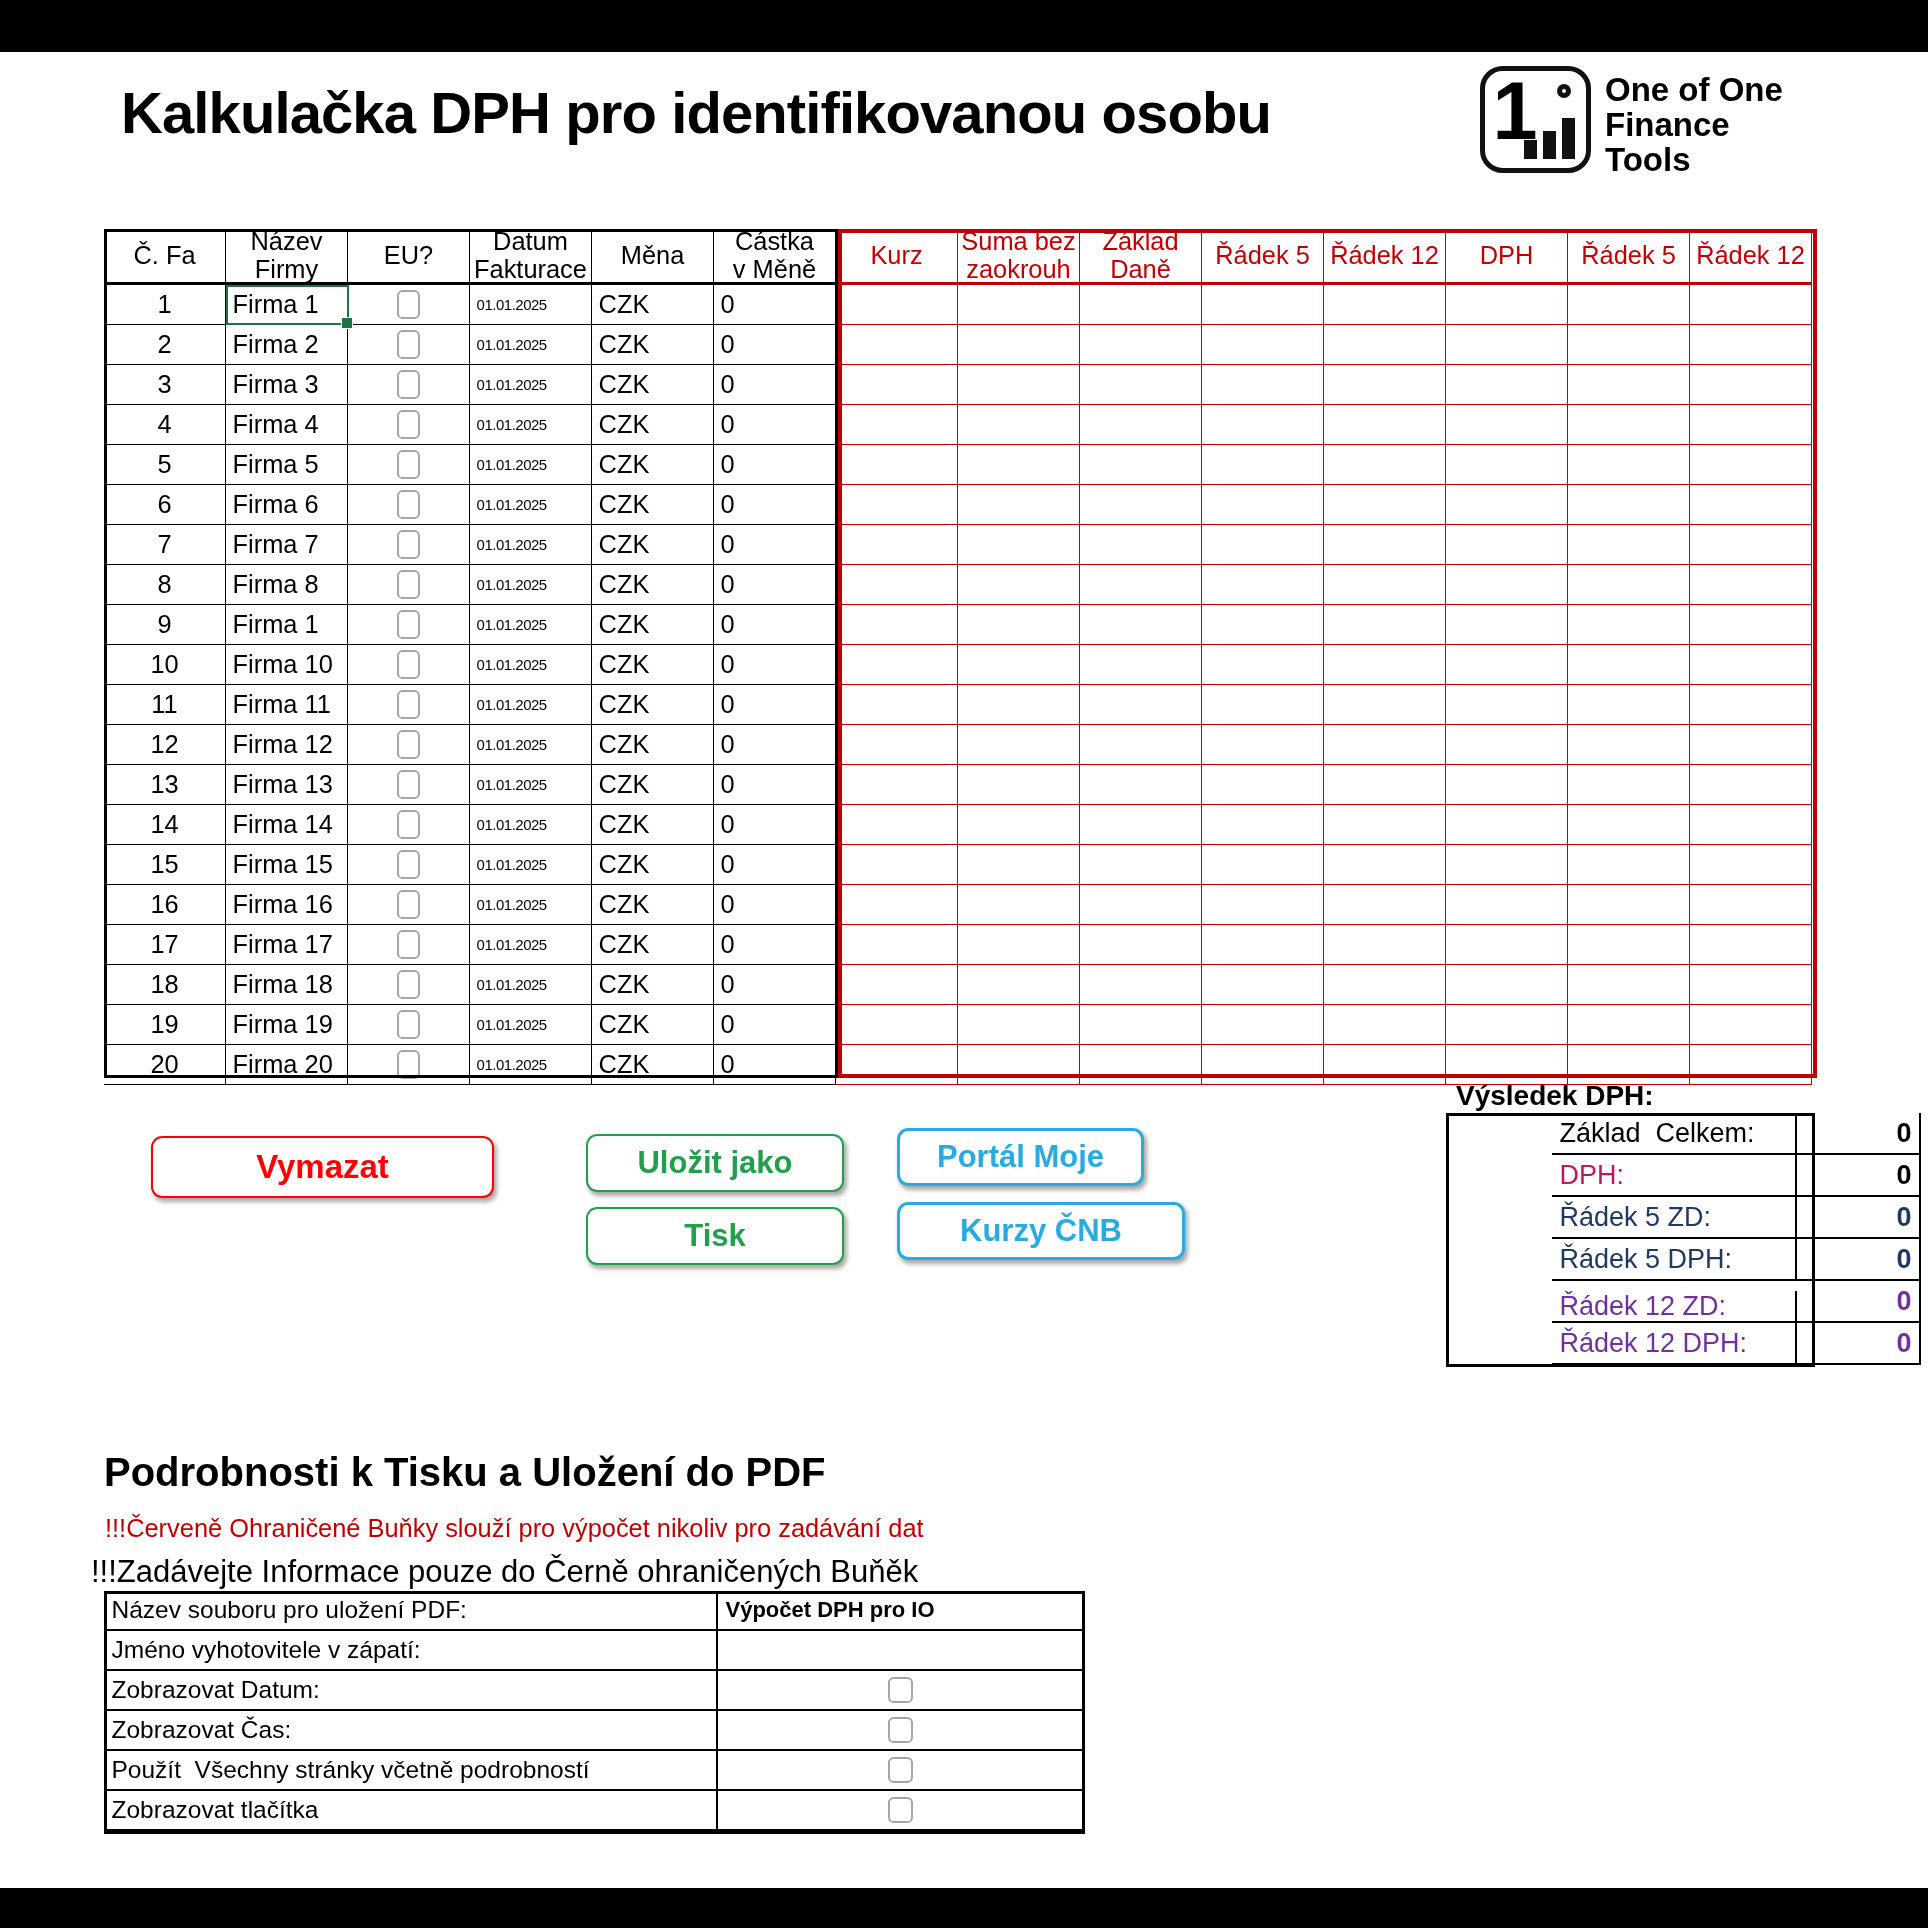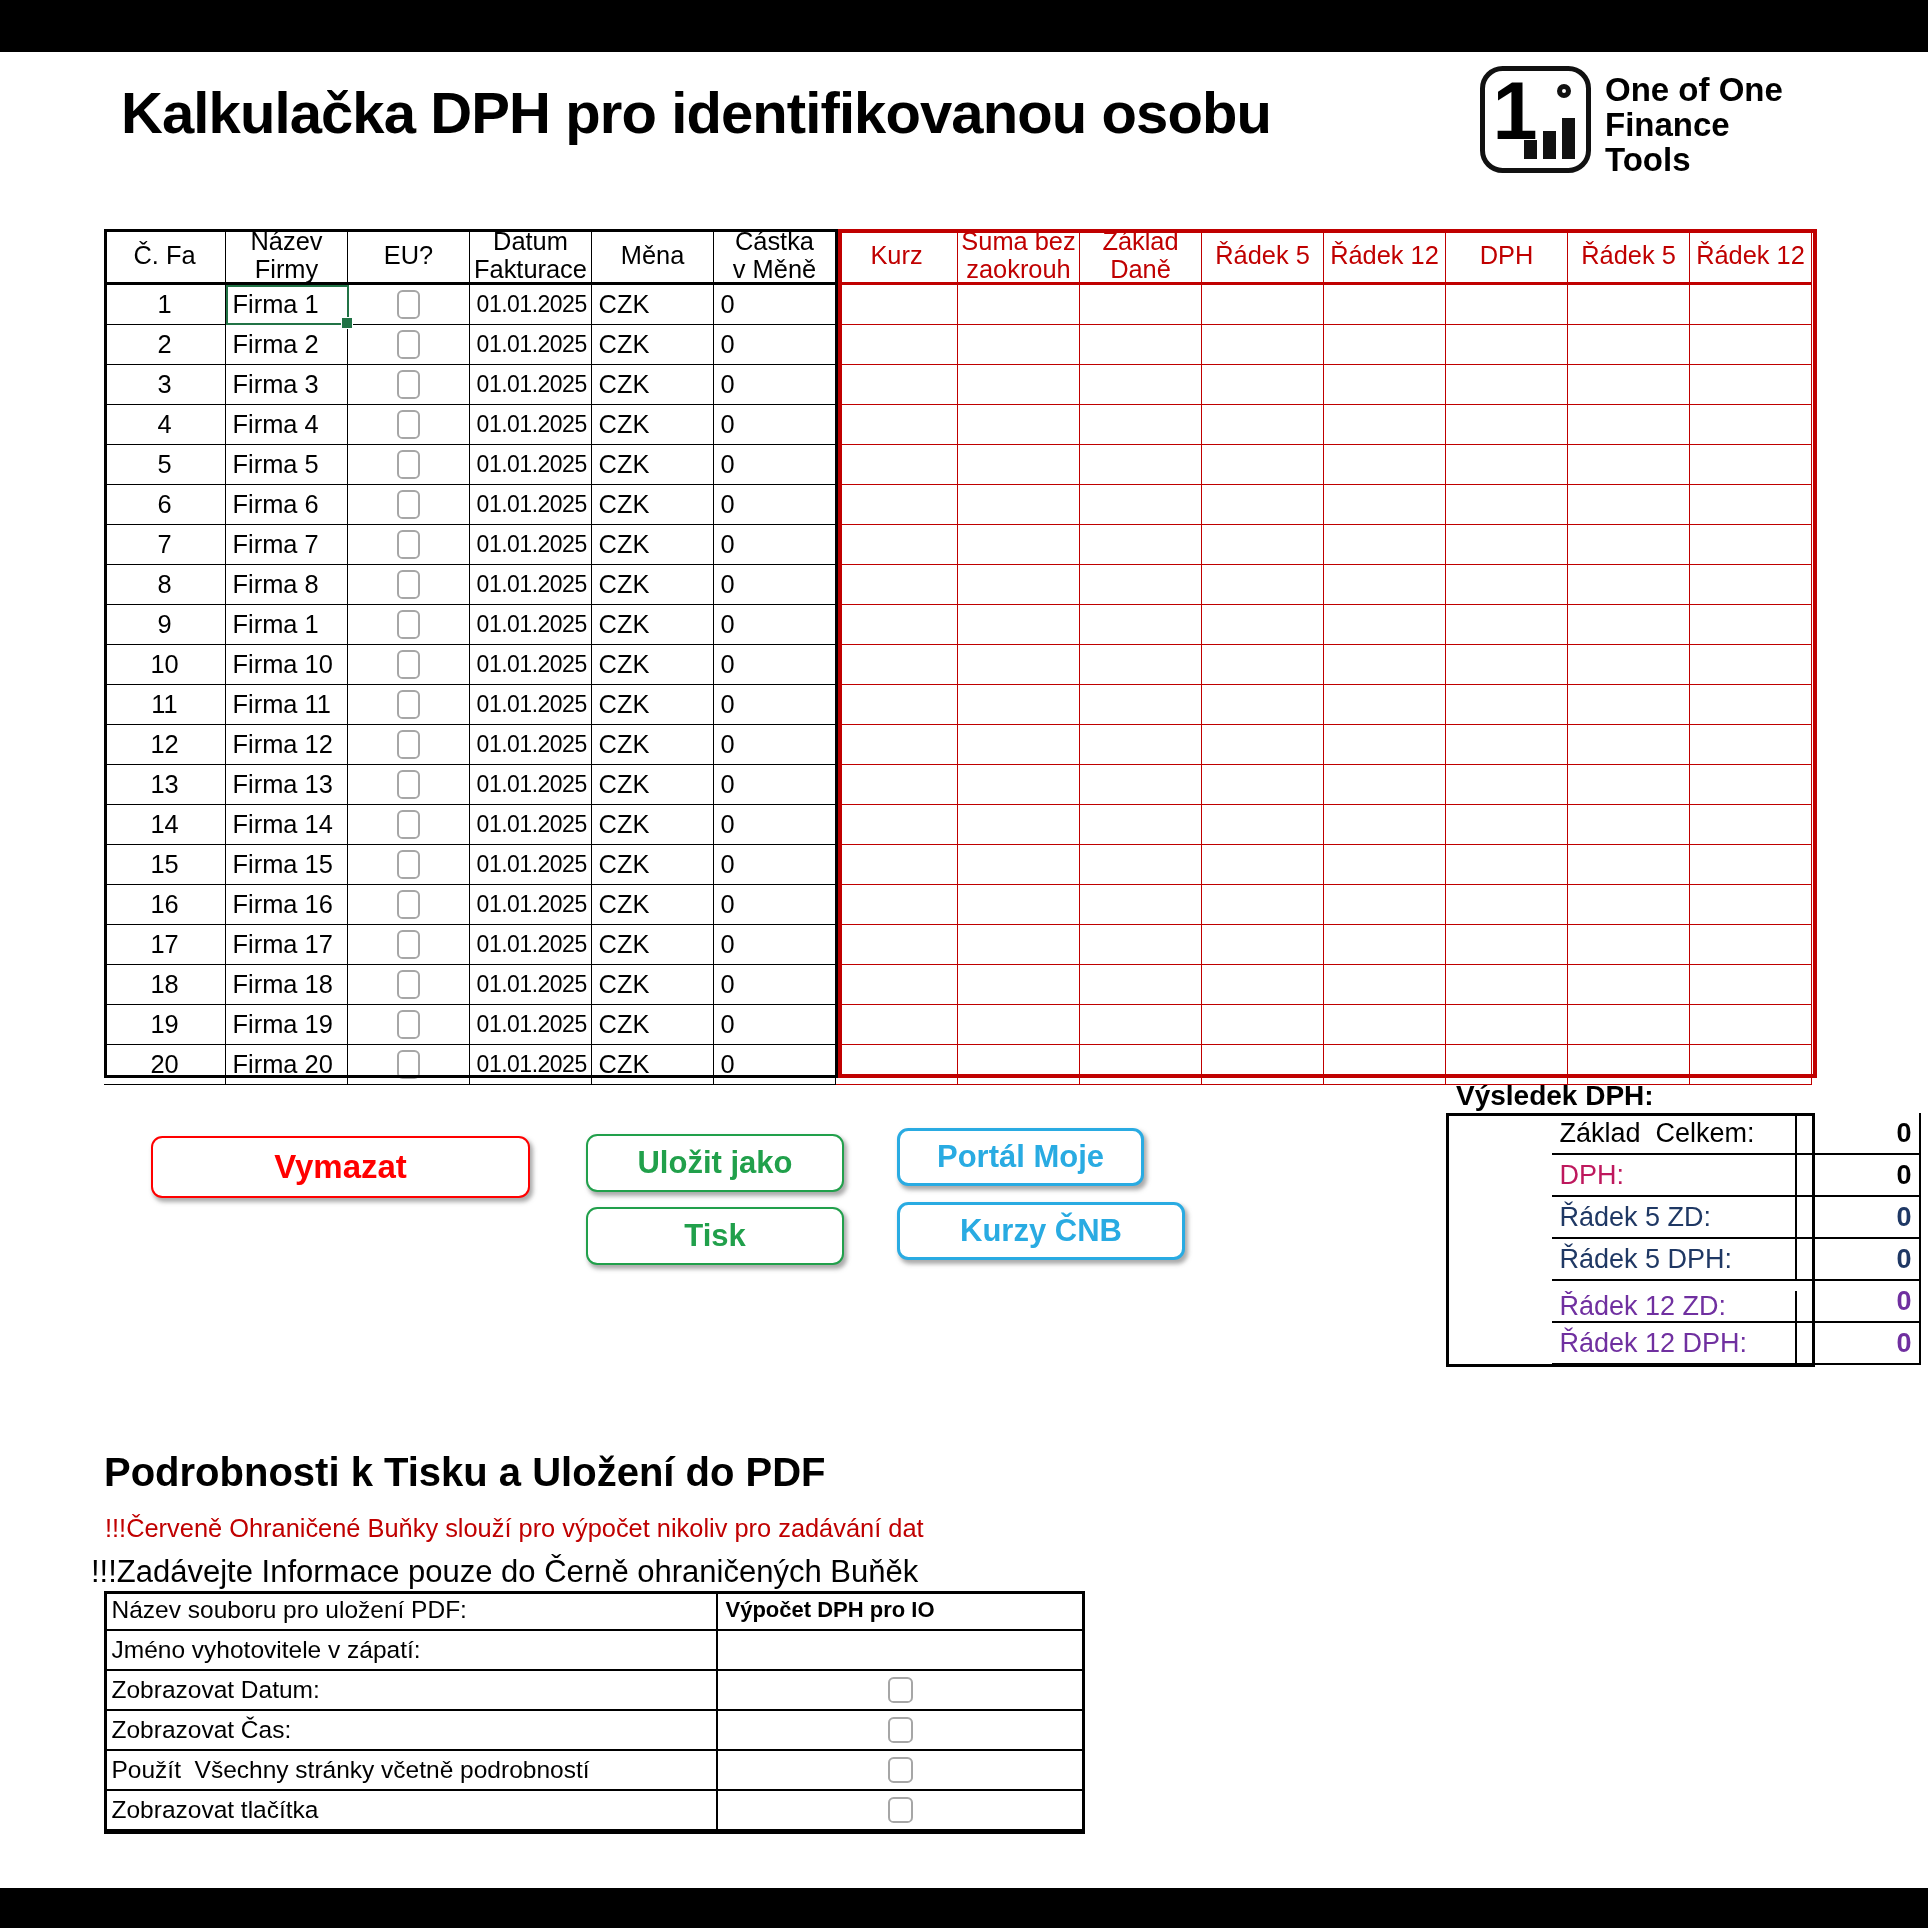--- a/index.html
+++ b/index.html
@@ -27,36 +27,36 @@
   .grid{left:104px;top:229px;display:grid;grid-template-columns:repeat(14,122px);grid-template-rows:56px repeat(20,40px);}
   .c{box-sizing:border-box;font-size:25.4px;display:flex;align-items:center;overflow:hidden;}
   .c.inp{border-right:1.9px solid #000;border-bottom:1.9px solid #000;}
   .c.calc{border-right:1.9px solid #C00000;border-bottom:1.9px solid #C00000;}
   .th{justify-content:center;text-align:center;white-space:pre-line;line-height:1.08;}
   .th.calc{color:#C00000;}
   .th.inp{border-bottom:3.8px solid #000;}
   .th.calc{border-bottom:3.8px solid #C00000;}
   .al{padding-left:6.6px;}
   .ac{justify-content:center;}
-  .date{font-size:23px;letter-spacing:-0.5px;}
+  .date{font-size:15px;letter-spacing:-0.5px;}
   .ovl{pointer-events:none;box-sizing:border-box;}
   .ovl-black{left:104px;top:229px;width:734px;height:849px;border:3.8px solid #000;}
   .ovl-red{left:838px;top:229px;width:979px;height:849px;border:4.7px solid #C00000;}
   .sel{left:226px;top:285px;width:123px;height:40px;border:2.8px solid #217346;pointer-events:none;box-sizing:border-box;}
   .sel-handle{position:absolute;right:-5.6px;bottom:-5.6px;width:9.4px;height:9.4px;background:#217346;border:1.9px solid #fff;}
 
   
   .cb{display:inline-block;box-sizing:border-box;border:2.8px solid #A6A6A6;border-radius:5.6px;background:#fff;}
   .cb-eu{width:23.5px;height:29px;}
   .cb-sq{width:25.4px;height:25.4px;}
 
   
   .btn{box-sizing:border-box;background:#fff;display:flex;align-items:center;justify-content:center;
        font-weight:700;border-radius:11.3px;box-shadow:2.8px 3.8px 4.7px rgba(100,100,100,0.55);cursor:pointer;white-space:nowrap;}
-  .btn-red{left:151px;top:1136px;width:379px;height:62px;border:2.8px solid #FF0000;color:#FF0000;font-size:33px;}
+  .btn-red{left:151px;top:1136px;width:343px;height:62px;border:2.8px solid #FF0000;color:#FF0000;font-size:33px;}
   .btn-g1{left:586px;top:1134px;width:258px;height:58px;border:2.8px solid #21A04B;color:#21A04B;font-size:31px;}
   .btn-g2{left:586px;top:1207px;width:258px;height:58px;border:2.8px solid #21A04B;color:#21A04B;font-size:31px;}
   .btn-b1{left:897px;top:1128px;width:247px;height:58px;border:3.8px solid #29ABE2;color:#29ABE2;font-size:31px;}
   .btn-b2{left:897px;top:1202px;width:288px;height:58px;border:3.8px solid #29ABE2;color:#29ABE2;font-size:31px;}
 
   
   .res-title{left:1456px;top:1080px;font-size:28px;font-weight:700;}
   .res-grid{left:1528px;top:1113px;display:grid;grid-template-columns:245px 124px;grid-auto-rows:42px;padding-left:24px;}
   .res-cell{box-sizing:border-box;border-right:2.8px solid #000;border-bottom:2.8px solid #000;display:flex;align-items:center;font-size:27px;overflow:hidden;}
   .res-lbl{padding-left:7.5px;white-space:pre-wrap;}

